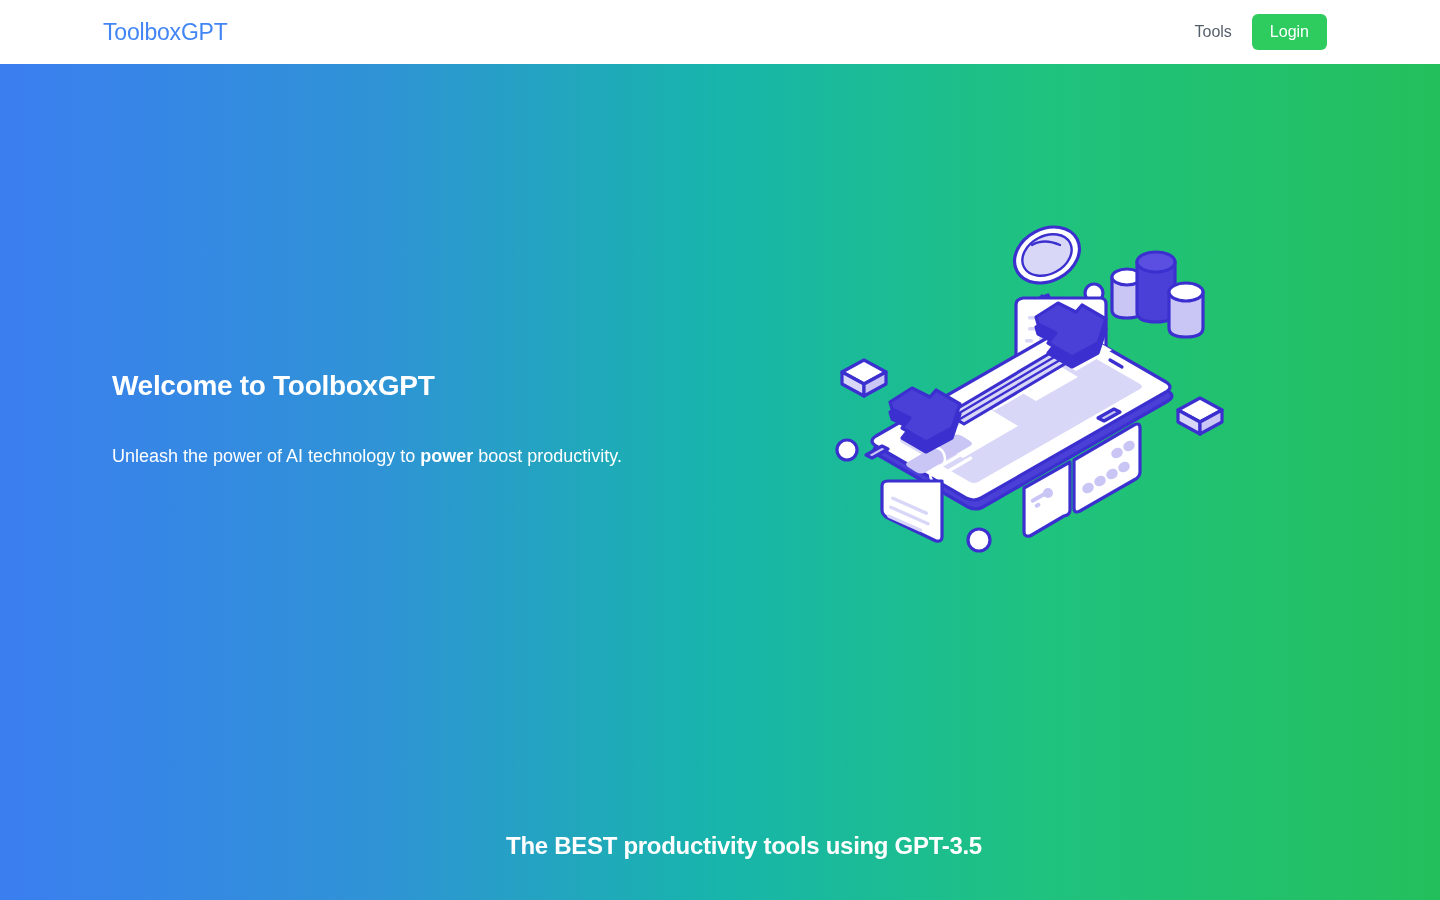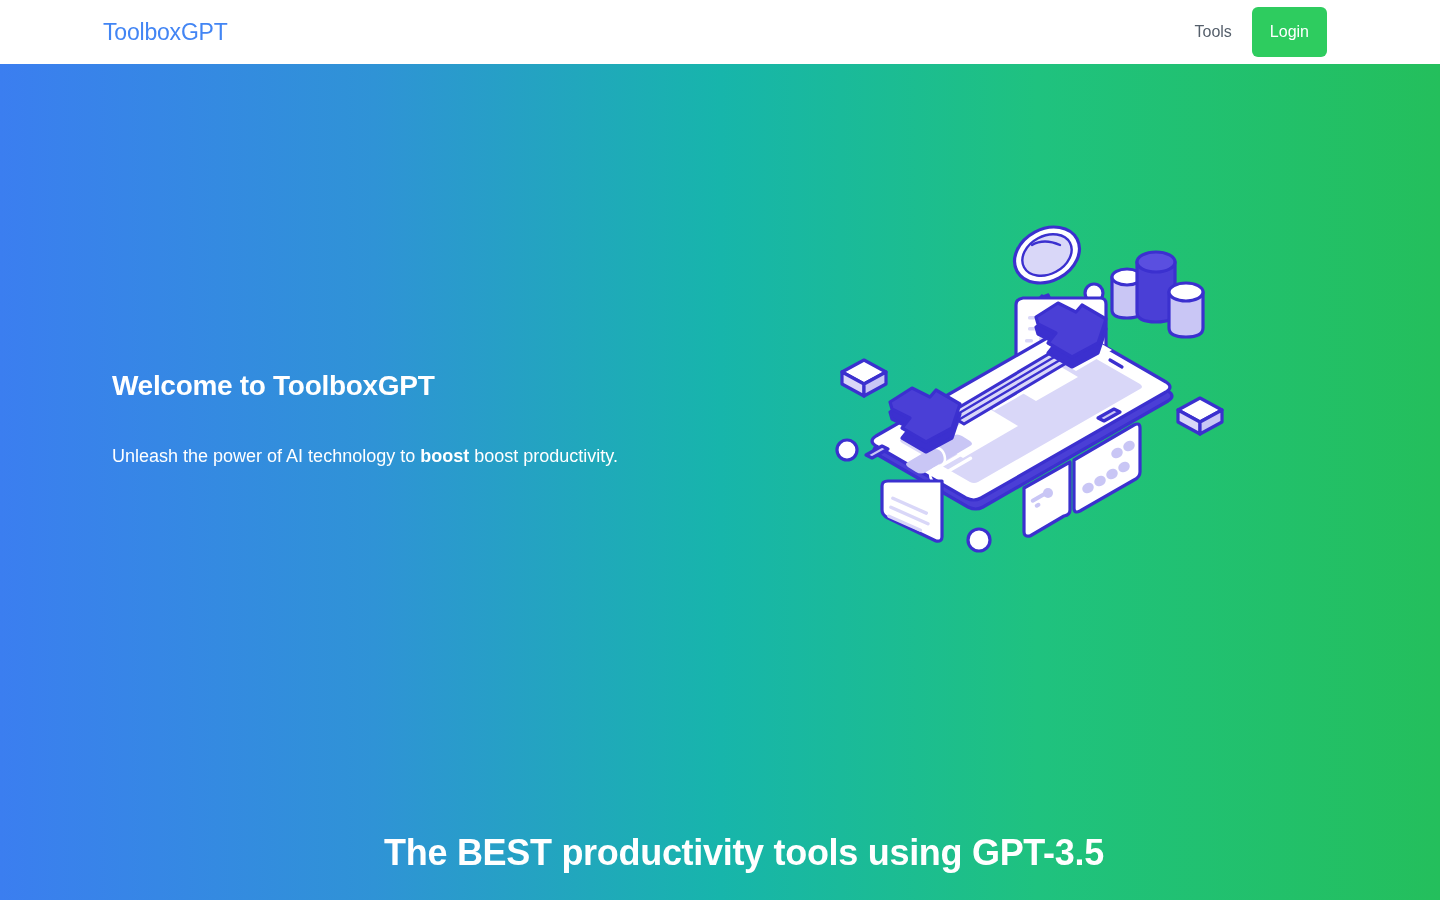--- a/index.html
+++ b/index.html
@@ -64,21 +64,21 @@
   .btn-login {
     display: inline-flex;
     align-items: center;
     justify-content: center;
     background: #2ecc5f;
     color: #ffffff;
     font-size: 16px;
     border: none;
     border-radius: 6px;
     padding: 0 18px;
-    height: 50px;
+    height: 36px;
     cursor: pointer;
     font-family: "Liberation Sans", sans-serif;
     white-space: nowrap;
   }
 
   
   .hero {
     position: absolute;
     top: 64px; left: 0;
     width: 1440px;
@@ -110,21 +110,21 @@
     line-height: 1.45;
   }
   .hero-sub b { font-weight: bold; }
 
   .tagline {
     position: absolute;
     left: 0;
     top: 768px;
     width: 1440px;
     text-align: center;
-    font-size: 36px;
+    font-size: 24px;
     font-weight: bold;
     color: #ffffff;
     letter-spacing: -0.3px;
     white-space: nowrap;
     padding-left: 48px;
   }
 
   
   .illustration {
     position: absolute;
@@ -147,21 +147,21 @@
       <a class="nav-link" href="#">Tools</a>
       <button class="btn-login">Login</button>
     </div>
   </nav>
 
   <section class="hero">
 
     <div class="hero-text">
       <h1 class="hero-title">Welcome to ToolboxGPT</h1>
       <p class="hero-sub">
-        <span>Unleash the power of AI technology to </span><b>boost</b><span> boost productivity.</span>
+        <span>Unleash the power of AI technology to </span><b>power</b><span> boost productivity.</span>
       </p>
     </div>
 
     <div class="tagline">The BEST productivity tools using GPT-3.5</div>
 
     <div class="illustration">
       <svg viewBox="0 0 430 380" xmlns="http://www.w3.org/2000/svg">
         <defs>
           <style>
             .ink  { stroke:#3b30cf; stroke-width:3.2; stroke-linejoin:round; stroke-linecap:round; }

